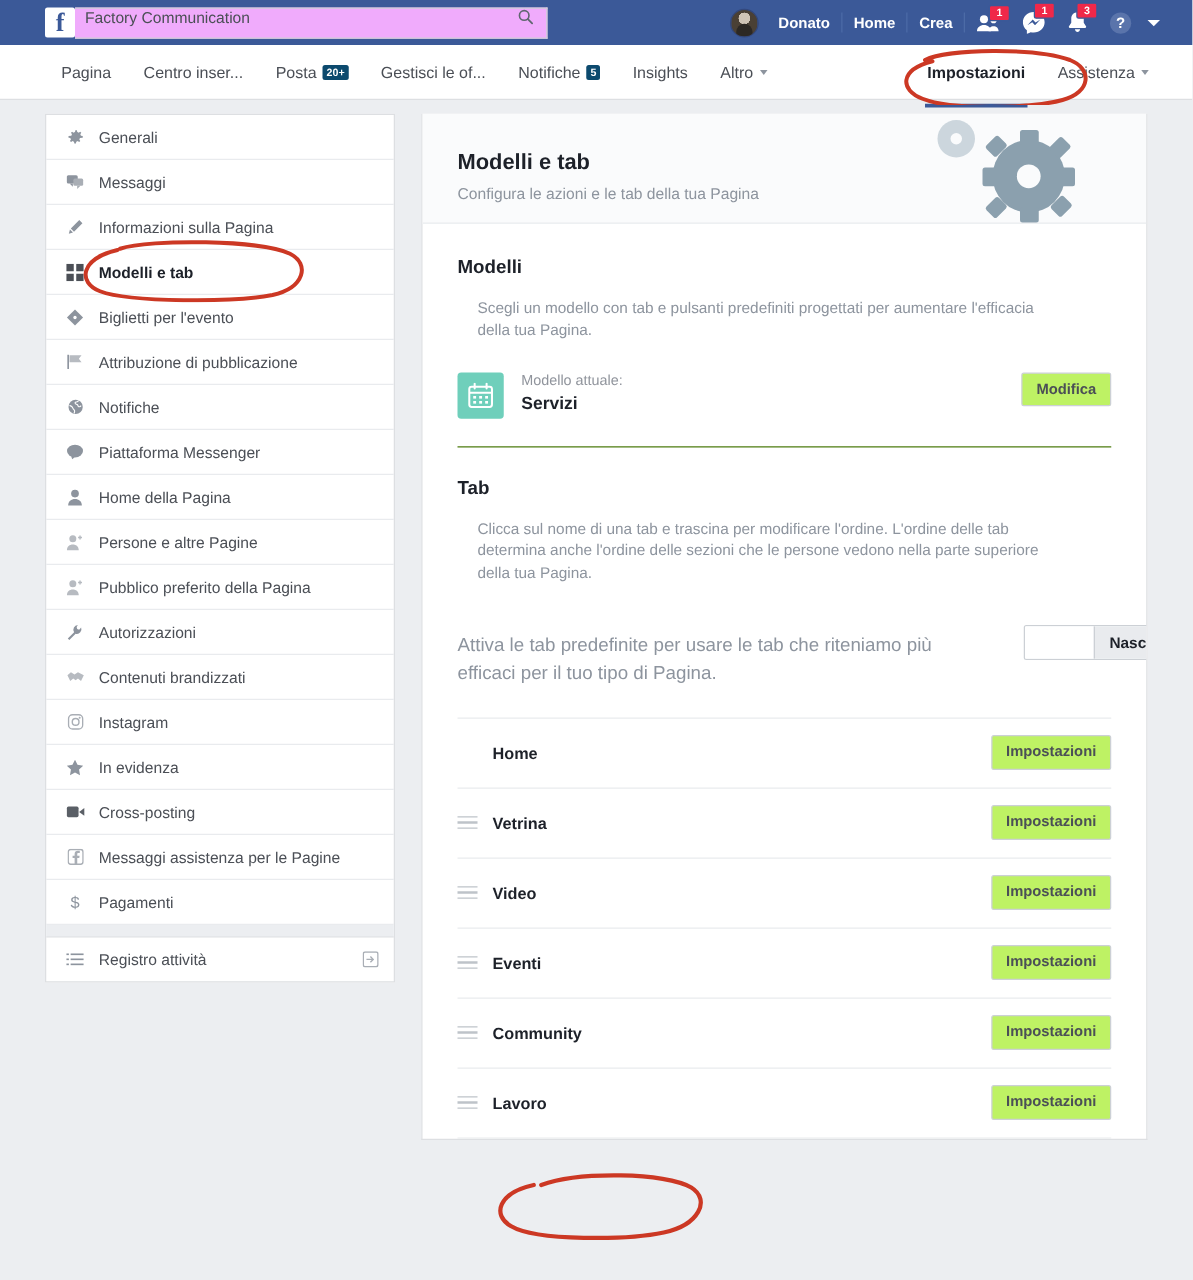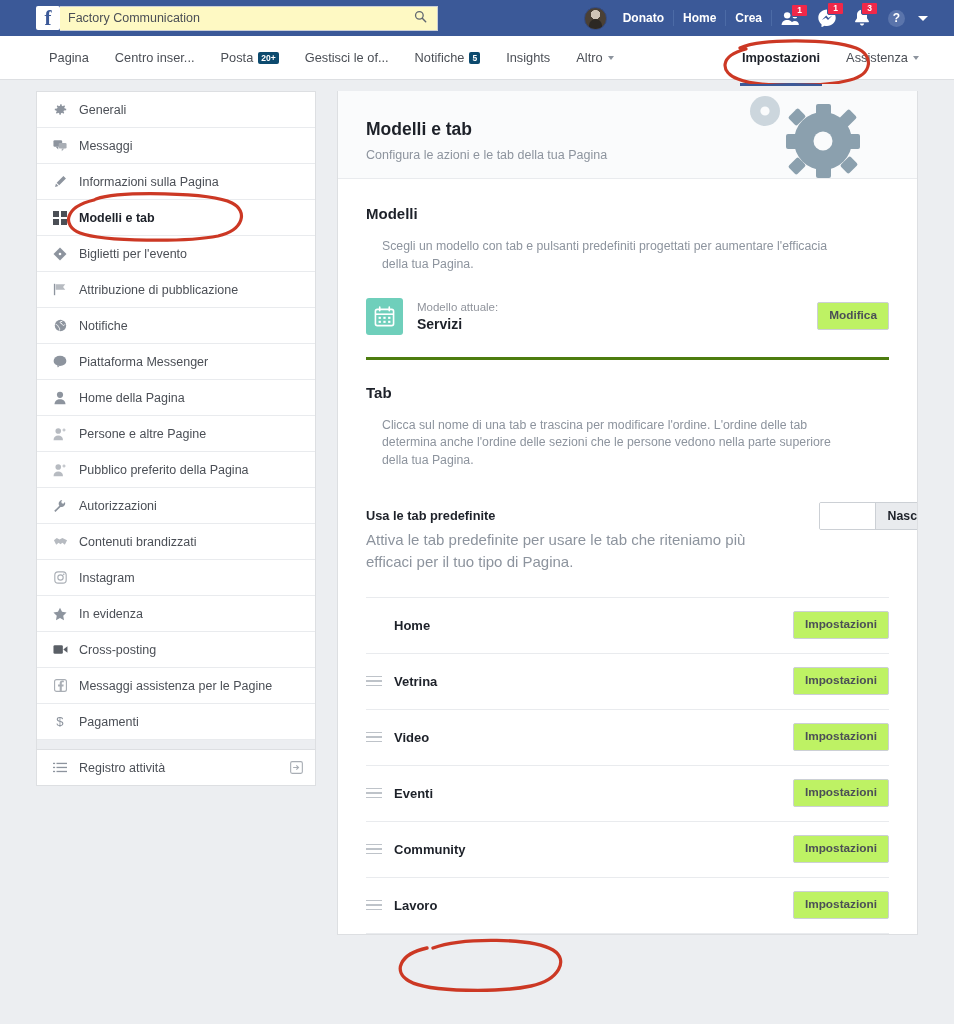--- a/index.html
+++ b/index.html
@@ -18,22 +18,22 @@
     position:relative;z-index:5;
   }
   .fb-logo{
     width:24px;height:24px;background:#ffffff;color:#3b5998;
     margin-left:36px;border-radius:2px;
     font-family:"Liberation Serif","DejaVu Serif",serif;
     font-weight:bold;font-size:21px;line-height:24px;text-align:center;
     letter-spacing:0;
   }
   .searchbox{
-    width:377px;height:23px;background:#fef9c3;border:1px solid #ccd0d5;
-    border-left:none;display:flex;align-items:center;position:relative;
+    width:377px;height:23px;background:#f0abfc;border:1px solid #ccd0d5;
+    border-left:none;display:flex;align-items:flex-start;position:relative;
   }
   .searchbox .val{
     font-size:12.5px;color:#4b4f56;padding-left:8px;flex:1;
     white-space:nowrap;overflow:hidden;
   }
   .search-ic{
     width:22px;margin-right:6px;color:#606770;font-size:13px;text-align:center;
   }
   .topbar-right{
     margin-left:auto;margin-right:26px;display:flex;align-items:center;height:100%;
@@ -127,22 +127,22 @@
     background:#fafbfc;padding:28px 28px 26px 28px;position:relative;height:88px;
     box-sizing:border-box;border-bottom:1px solid #e9ebee;
   }
   .main-title{font-size:17.5px;font-weight:bold;color:#1d2129;margin:0 0 8px 0;}
   .main-sub{font-size:12.5px;color:#8d949e;margin:0;}
   .gears{position:absolute;right:26px;top:-8px;width:180px;height:110px;}
   .section{padding:26px 28px 0 28px;}
   .sec-title{font-size:15px;font-weight:bold;color:#1d2129;margin:0 0 7px 0;}
   .sec-desc{font-size:12.3px;color:#8d949e;line-height:1.45;margin:16px;max-width:470px;}
   .tpl-row{
-    display:flex;align-items:center;margin:24px 0 0 0;padding-bottom:22px;
-    border-bottom:3px solid #4d7c0f;
+    display:flex;align-items:flex-start;margin:24px 0 0 0;padding-bottom:22px;
+    border-bottom:1px solid #4d7c0f;
   }
   .tpl-ic{
     width:37px;height:37px;background:#6fcfbb;border-radius:3px;flex:0 0 37px;
     display:flex;align-items:center;justify-content:center;margin-right:14px;
   }
   .tpl-label{font-size:11.5px;color:#90949c;line-height:1.3;}
   .tpl-name{font-size:14px;font-weight:bold;color:#1d2129;line-height:1.3;}
   .btn{
     border:1px solid #ccd0d5;background:#bef264;color:#4b4f56;
     font-size:11.8px;font-weight:bold;padding:5px 11px;border-radius:2px;
@@ -542,21 +542,20 @@
         </div>
         <button class="btn">Modifica</button>
       </div>
 
       <div style="padding-top:24px;">
         <h2 class="sec-title">Tab</h2>
         <p class="sec-desc">Clicca sul nome di una tab e trascina per modificare l'ordine. L'ordine delle tab determina anche l'ordine delle sezioni che le persone vedono nella parte superiore della tua Pagina.</p>
 
         <div class="toggle-row">
           <div class="toggle-texts">
-            <p class="toggle-title">Usa le tab predefinite</p>
             <p class="toggle-desc">Attiva le tab predefinite per usare le tab che riteniamo più efficaci per il tuo tipo di Pagina.</p>
           </div>
           <div class="seg">
             <div class="seg-off"></div>
             <div class="seg-on">Nascon</div>
           </div>
         </div>
 
         <div class="tab-row">
           <span class="drag-spacer"></span>

